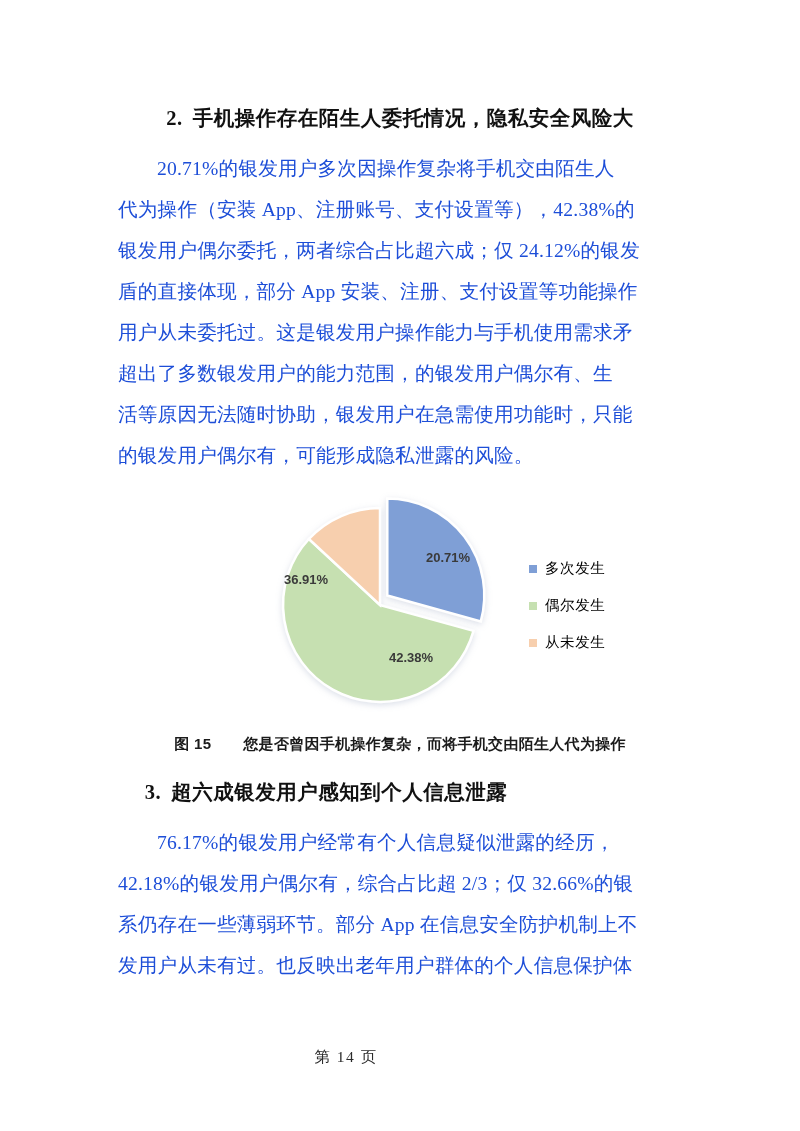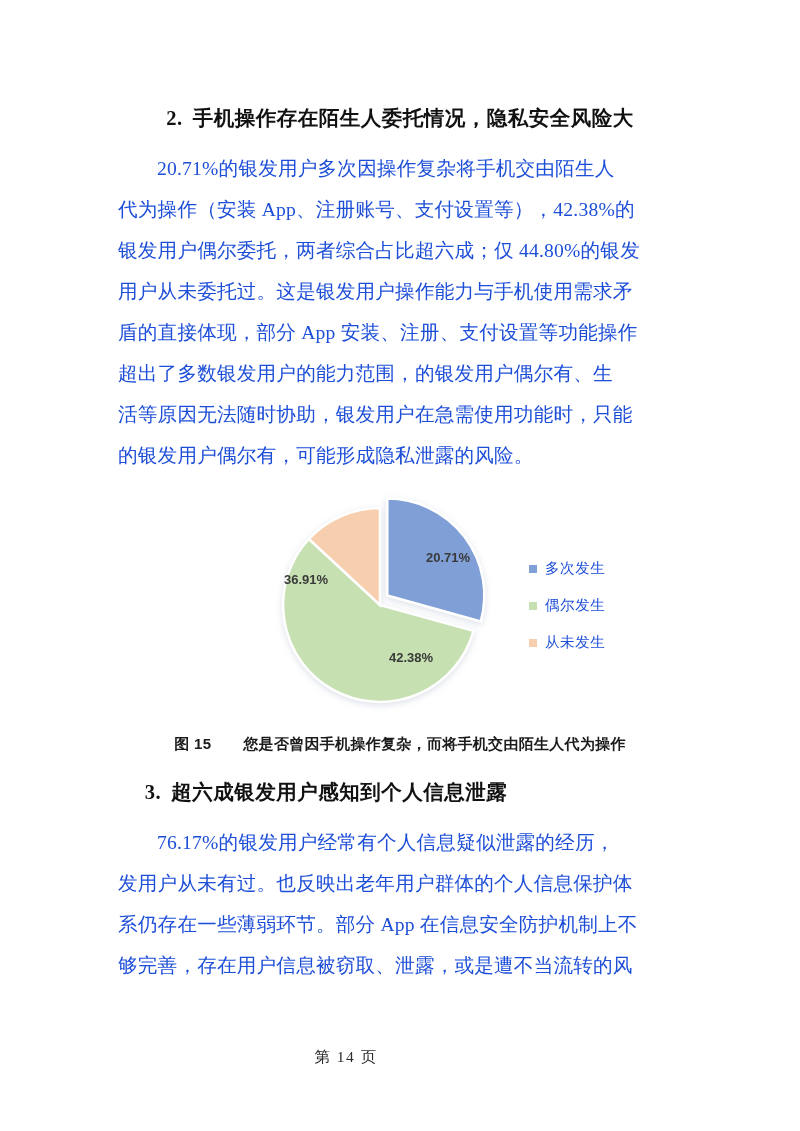--- a/index.html
+++ b/index.html
@@ -96,21 +96,21 @@
   }
   .legend-swatch {
     width: 8px;
     height: 8px;
     flex: 0 0 8px;
     margin-right: 8px;
   }
   .legend-text {
     font-family: "Liberation Sans", "DejaVu Sans", sans-serif;
     font-size: 14.5px;
-    color: #1d4ed8;
+    color: #000000;
     letter-spacing: 0.6px;
     white-space: nowrap;
   }
 
   
   .caption {
     position: absolute;
     left: 0;
     width: 800px;
     text-align: center;
@@ -142,23 +142,23 @@
 
 <div class="page">
 
   <div class="heading" style="position:absolute; left:0; top:104px; width:800px;">
     <span class="num">2.</span><span>手机操作存在陌生人委托情况，隐私安全风险大</span>
   </div>
 
   <div class="para" style="top:148px;">
     <span class="ln indent">20.71%的银发用户多次因操作复杂将手机交由陌生人</span>
     <span class="ln">代为操作（安装 App、注册账号、支付设置等），42.38%的</span>
-    <span class="ln">银发用户偶尔委托，两者综合占比超六成；仅 44.80%的银发</span>
+    <span class="ln">银发用户偶尔委托，两者综合占比超六成；仅 24.12%的银发</span>
+    <span class="ln">盾的直接体现，部分 App 安装、注册、支付设置等功能操作</span>
     <span class="ln">用户从未委托过。这是银发用户操作能力与手机使用需求矛</span>
-    <span class="ln">盾的直接体现，部分 App 安装、注册、支付设置等功能操作</span>
     <span class="ln">超出了多数银发用户的能力范围，的银发用户偶尔有、生</span>
     <span class="ln">活等原因无法随时协助，银发用户在急需使用功能时，只能</span>
     <span class="ln">的银发用户偶尔有，可能形成隐私泄露的风险。</span>
   </div>
 
   <div id="chart-figure">
 
     <div class="pie-wrap">
       <svg class="pie-svg" width="400" height="225" viewBox="0 0 400 225">
         <defs>
@@ -212,20 +212,20 @@
   <div class="caption" style="top:735px;">
     <span class="cap-num">图 15</span><span>您是否曾因手机操作复杂，而将手机交由陌生人代为操作</span>
   </div>
 
   <div class="heading" style="position:absolute; left:0; top:778px; width:652px;">
     <span class="num">3.</span><span>超六成银发用户感知到个人信息泄露</span>
   </div>
 
   <div class="para" style="top:822px;">
     <span class="ln indent">76.17%的银发用户经常有个人信息疑似泄露的经历，</span>
+    <span class="ln">42.18%的银发用户偶尔有，综合占比超 2/3；仅 32.66%的银</span>
+    <span class="ln">系仍存在一些薄弱环节。部分 App 在信息安全防护机制上不</span>
     <span class="ln">发用户从未有过。也反映出老年用户群体的个人信息保护体</span>
-    <span class="ln">系仍存在一些薄弱环节。部分 App 在信息安全防护机制上不</span>
-    <span class="ln">够完善，存在用户信息被窃取、泄露，或是遭不当流转的风</span>
   </div>
 
   <div class="footer" style="top:1047px;">第 14 页</div>
 
 </div>
 
 </body></html>

